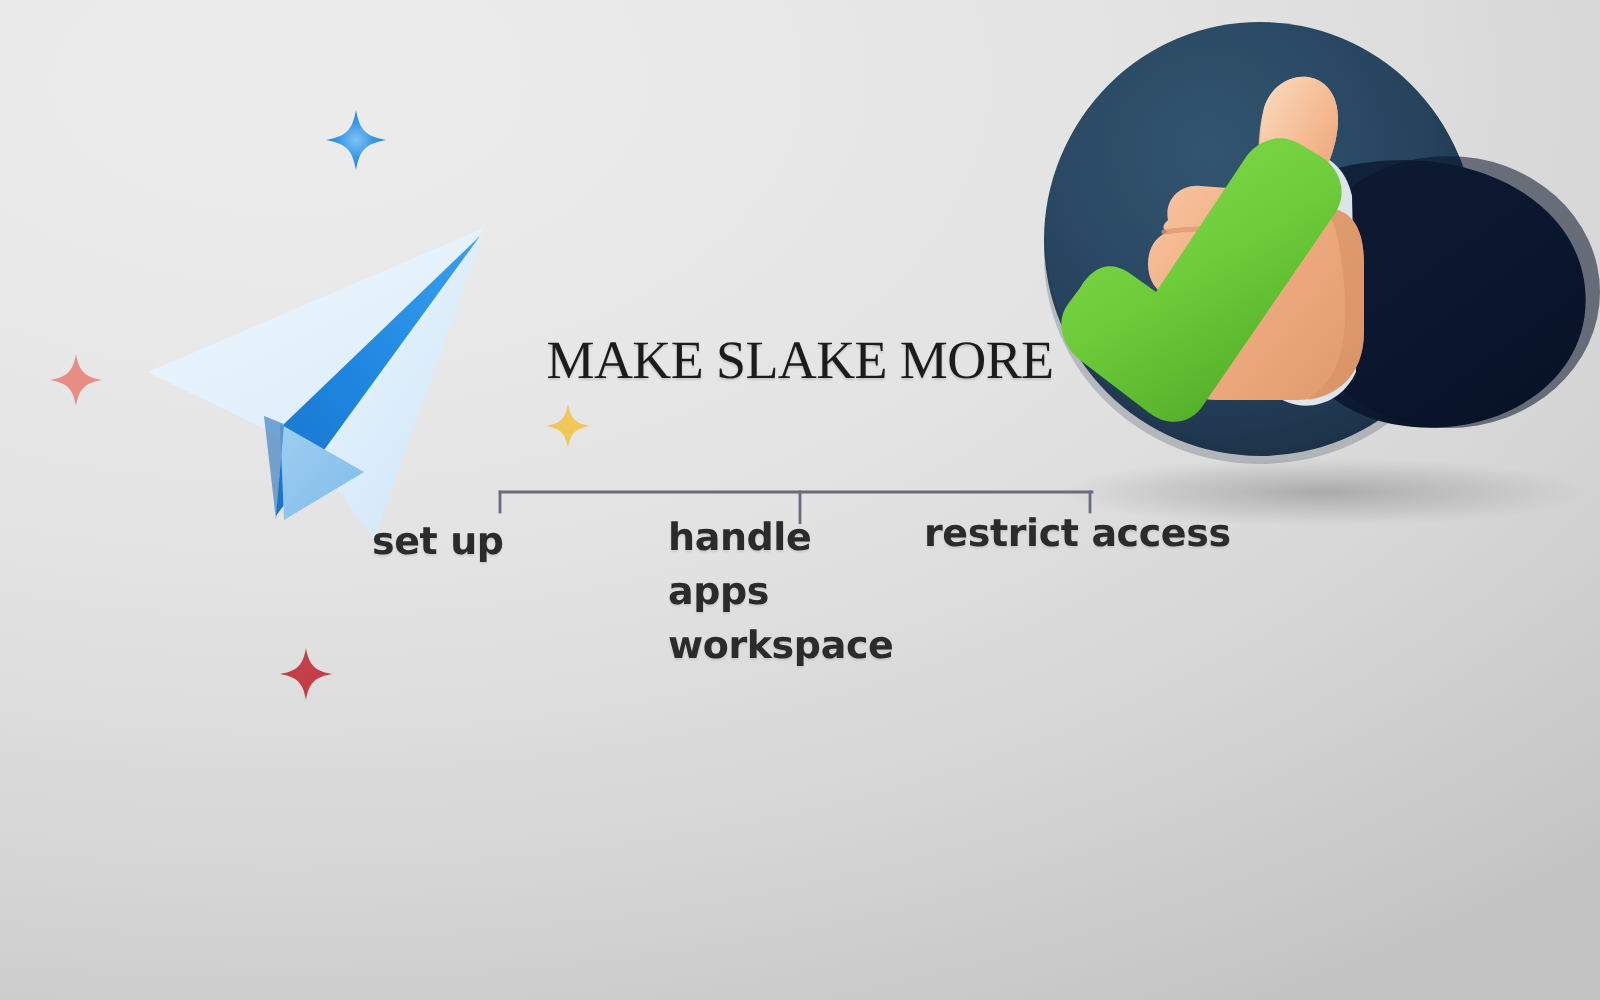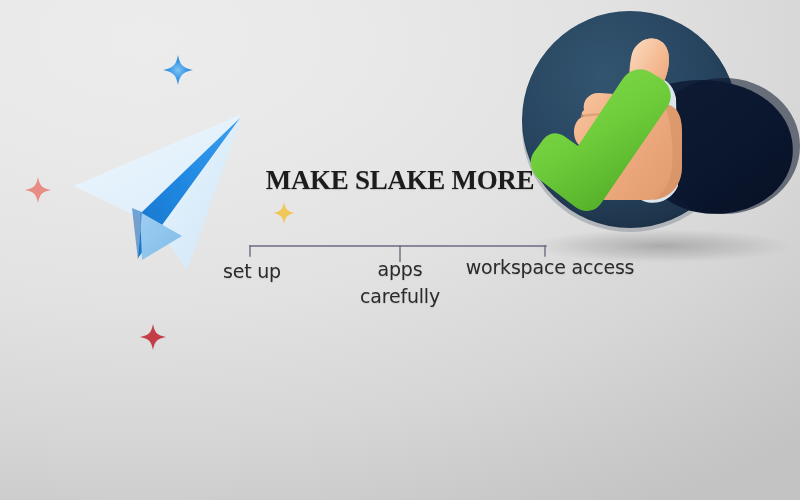--- a/index.html
+++ b/index.html
@@ -37,21 +37,21 @@
   #paper-plane svg { display: block; }
 
   
   #headline {
     position: absolute;
     left: 228px;
     top: 164px;
     width: 344px;
     text-align: center;
     font-family: "Liberation Serif", serif;
-    font-weight: bold;
+    font-weight: normal;
     font-size: 27px;
     line-height: 1.22;
     letter-spacing: -0.3px;
     color: #1c1c1c;
     text-shadow: 0 1px 1px rgba(120,120,120,0.28);
   }
   #headline .ln { display: block; white-space: nowrap; }
 
   
   #thumbs-up-illustration {
@@ -69,23 +69,23 @@
     left: 240px;
     top: 240px;
     width: 320px;
     height: 22px;
   }
   #connector svg { display: block; }
 
   
   .branch-label {
     position: absolute;
-    text-align: center;
+    text-align: left;
     font-family: "DejaVu Sans", sans-serif;
-    font-weight: normal;
+    font-weight: bold;
     font-size: 19px;
     line-height: 1.42;
     color: #2b2b2b;
     letter-spacing: -0.2px;
     text-shadow: 0 1px 1px rgba(130,130,130,0.22);
   }
   .branch-label .ln { display: block; white-space: nowrap; }
 
   #branch-0 { left: 186px; top: 258px; width: 132px; }
   #branch-1 { left: 334px; top: 256px; width: 132px; }
@@ -271,21 +271,22 @@
         <path d="M305 6 V16"></path>
       </g>
     </svg>
   </div>
 
   <div class="branch-label" id="branch-0">
     <span class="ln">set up</span>
   </div>
 
   <div class="branch-label" id="branch-1">
+    <span class="ln">handle</span>
     <span class="ln">apps</span>
-    <span class="ln">carefully</span>
+    <span class="ln">workspace</span>
   </div>
 
   <div class="branch-label" id="branch-2">
-    <span class="ln">workspace access</span>
+    <span class="ln">restrict access</span>
   </div>
 
 </div>
 
 </body></html>

